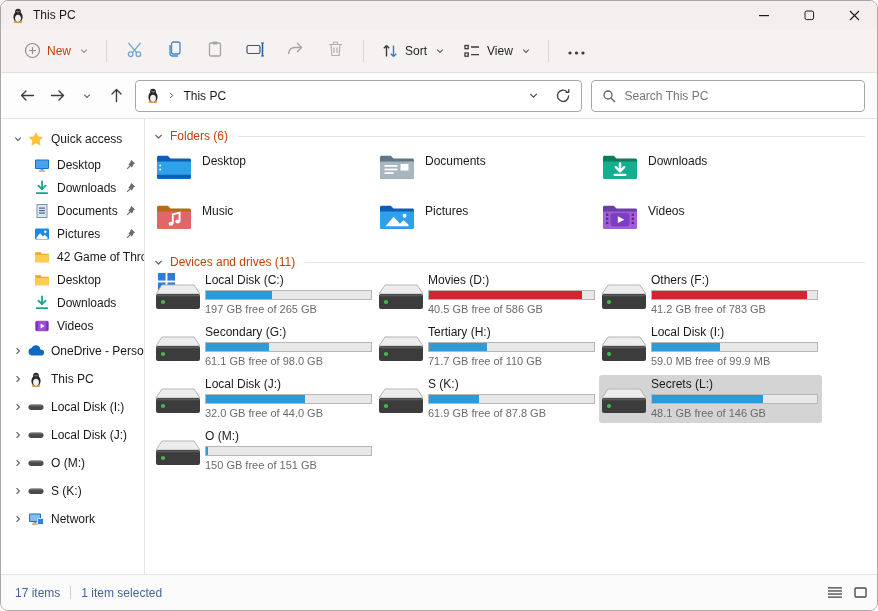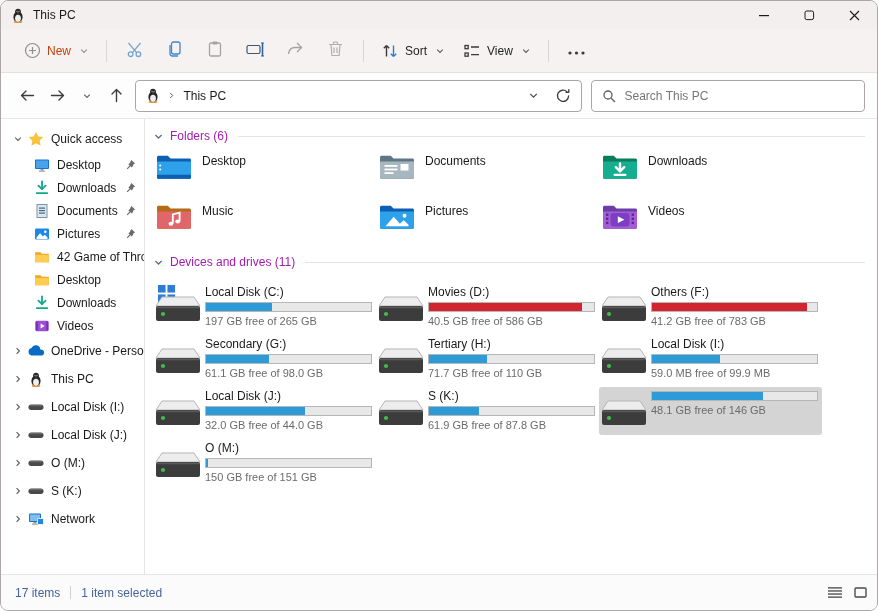--- a/index.html
+++ b/index.html
@@ -48,30 +48,30 @@
   .side-row { display:flex; align-items:center; height:23px; padding-left:8px; font-size:12px; color:#191919; }
   .side-row.root { height:28px; }
   .chev { width:17px; height:16px; display:flex; align-items:center; justify-content:center; flex:0 0 auto; }
   .side-row.child .chev { width:23px; }
   .s-icon { width:19px; height:16px; display:flex; align-items:center; justify-content:center;
             margin-right:6px; flex:0 0 auto; }
   .s-label { white-space:nowrap; overflow:hidden; flex:1; }
   .pin { margin-left:auto; margin-right:8px; flex:0 0 auto; display:flex; }
 
   .main { flex:1; padding:8px 12px 0 8px; overflow:hidden; }
-  .group-header { display:flex; align-items:center; font-size:12px; color:#a21caf; height:18px; }
+  .group-header { display:flex; align-items:center; font-size:12px; color:#c2410c; height:18px; }
   .gchev { display:flex; margin-right:6px; }
   .group-line { flex:1; height:1px; background:#e4e4e4; margin-left:10px; }
 
   .folders-grid { display:grid; grid-template-columns:repeat(3,223px); grid-auto-rows:50px; margin-top:4px; }
   .folder-tile { display:flex; gap:9px; padding:2px 0 0 2px; width:215px; border-radius:3px; }
   .f-icon { width:38px; height:32px; flex:0 0 auto; }
   .f-label { font-size:12px; margin-top:3px; color:#1a1a1a; }
 
-  .drives-grid { display:grid; grid-template-columns:repeat(3,223px); grid-auto-rows:52px; margin-top:12px; }
+  .drives-grid { display:grid; grid-template-columns:repeat(3,223px); grid-auto-rows:52px; margin-top:0; }
   .drive-tile { display:flex; width:223px; height:48px; padding:2px 0 0 2px; border-radius:3px; }
   .drive-tile.selected { background:#d5d4d4; }
   .d-icon { width:50px; height:46px; position:relative; flex:0 0 auto; }
   .d-icon .hdd { position:absolute; left:0; top:10px; }
   .d-icon .oslogo { position:absolute; left:2px; top:-1px; }
   .d-body { flex:1; padding-top:0; }
   .d-name { font-size:12px; color:#1a1a1a; line-height:15px; white-space:nowrap; }
   .d-bar { width:167px; height:10px; background:#e8e8e8; border:1px solid #b6b6b6; margin:2px 0 3px; }
   .d-fill { height:100%; }
   .d-free { font-size:11px; color:#6b6b6b; white-space:nowrap; }
@@ -764,20 +764,21 @@
           <div class="drive-tile selected">
     <span class="d-icon">
               <svg class="hdd" width="46" height="28" viewBox="0 0 46 28">
                 <polygon points="7,2 39,2 45,11 1,11" fill="#ededed" stroke="#b5b5b5"></polygon>
                 <rect x="1" y="11" width="44" height="15" rx="2" fill="#3c3c3c"></rect>
                 <rect x="2" y="11.5" width="42" height="1.8" fill="#5a5a5a"></rect>
                 <circle cx="8" cy="19" r="2.1" fill="#3fbf49"></circle>
               </svg>
             </span>
     <div class="d-body">
+      <div class="d-name">Secrets (L:)</div>
       <div class="d-bar">
                 <div class="d-fill" style="width: 67%; background: rgb(45, 155, 216);"></div>
               </div>
       <div class="d-free">48.1 GB free of 146 GB</div>
     </div>
   </div>
           <div class="drive-tile">
     <span class="d-icon">
               <svg class="hdd" width="46" height="28" viewBox="0 0 46 28">
                 <polygon points="7,2 39,2 45,11 1,11" fill="#ededed" stroke="#b5b5b5"></polygon>

